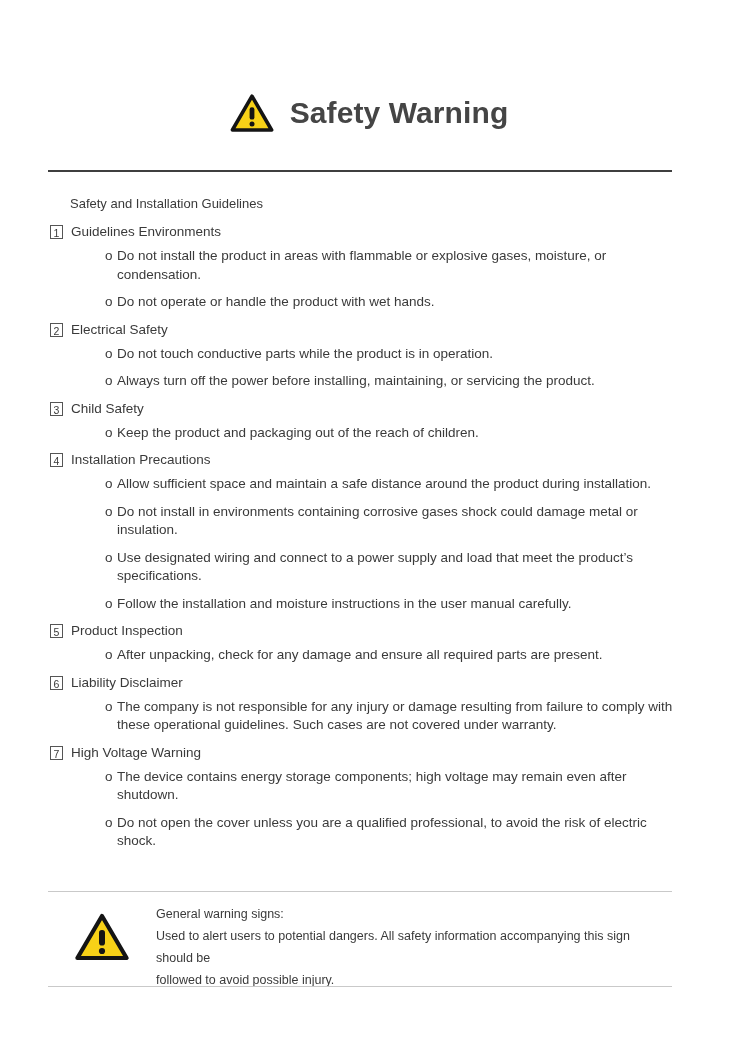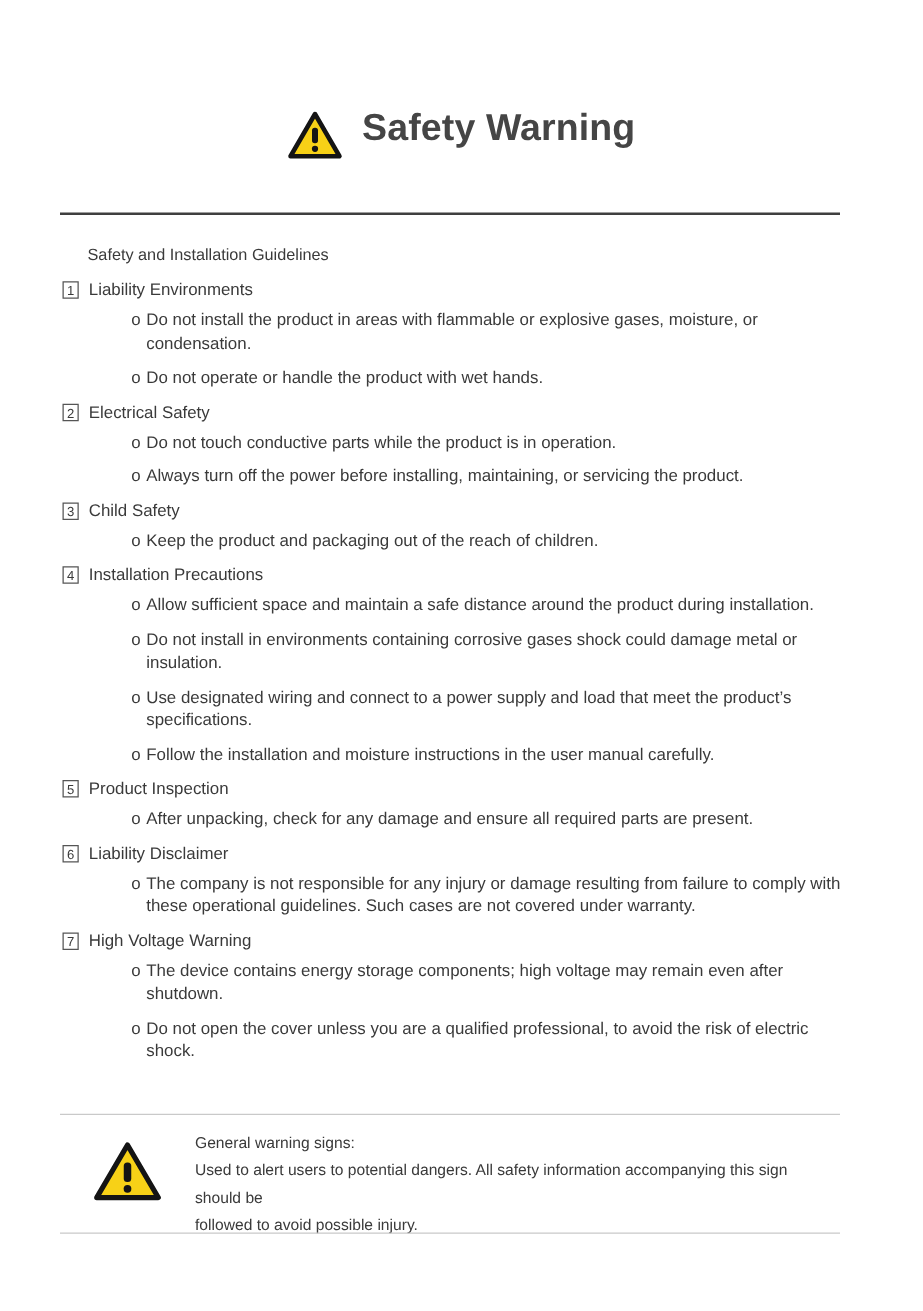--- a/index.html
+++ b/index.html
@@ -19,21 +19,21 @@
   .page {
     width: 738px;
     height: 1049px;
     box-sizing: border-box;
     position: relative;
   }
 
   
   .header {
     display: flex;
-    align-items: flex-start;
+    align-items: center;
     justify-content: center;
     gap: 16px;
     padding-top: 88px;
     height: 50px;
   }
   .header-title {
     font-size: 30px;
     font-weight: bold;
     color: #454545;
     letter-spacing: 0.1px;
@@ -187,21 +187,21 @@
   <div class="rule-top"></div>
 
   <div class="content">
 
     <div class="intro">Safety and Installation Guidelines</div>
 
     <div class="sections-container">
         <div class="section">
           <div class="section-head">
             <span class="num-box">1</span>
-            <span class="section-title">Liability Environments</span>
+            <span class="section-title">Guidelines Environments</span>
           </div>
           <ul class="bullets">
             <li class="bullet">
               <span class="bullet-mark">o</span>
               <span class="bullet-text">Do not install the product in areas with flammable or explosive gases, moisture, or condensation.</span>
             </li>
             <li class="bullet">
               <span class="bullet-mark">o</span>
               <span class="bullet-text">Do not operate or handle the product with wet hands.</span>
             </li>

